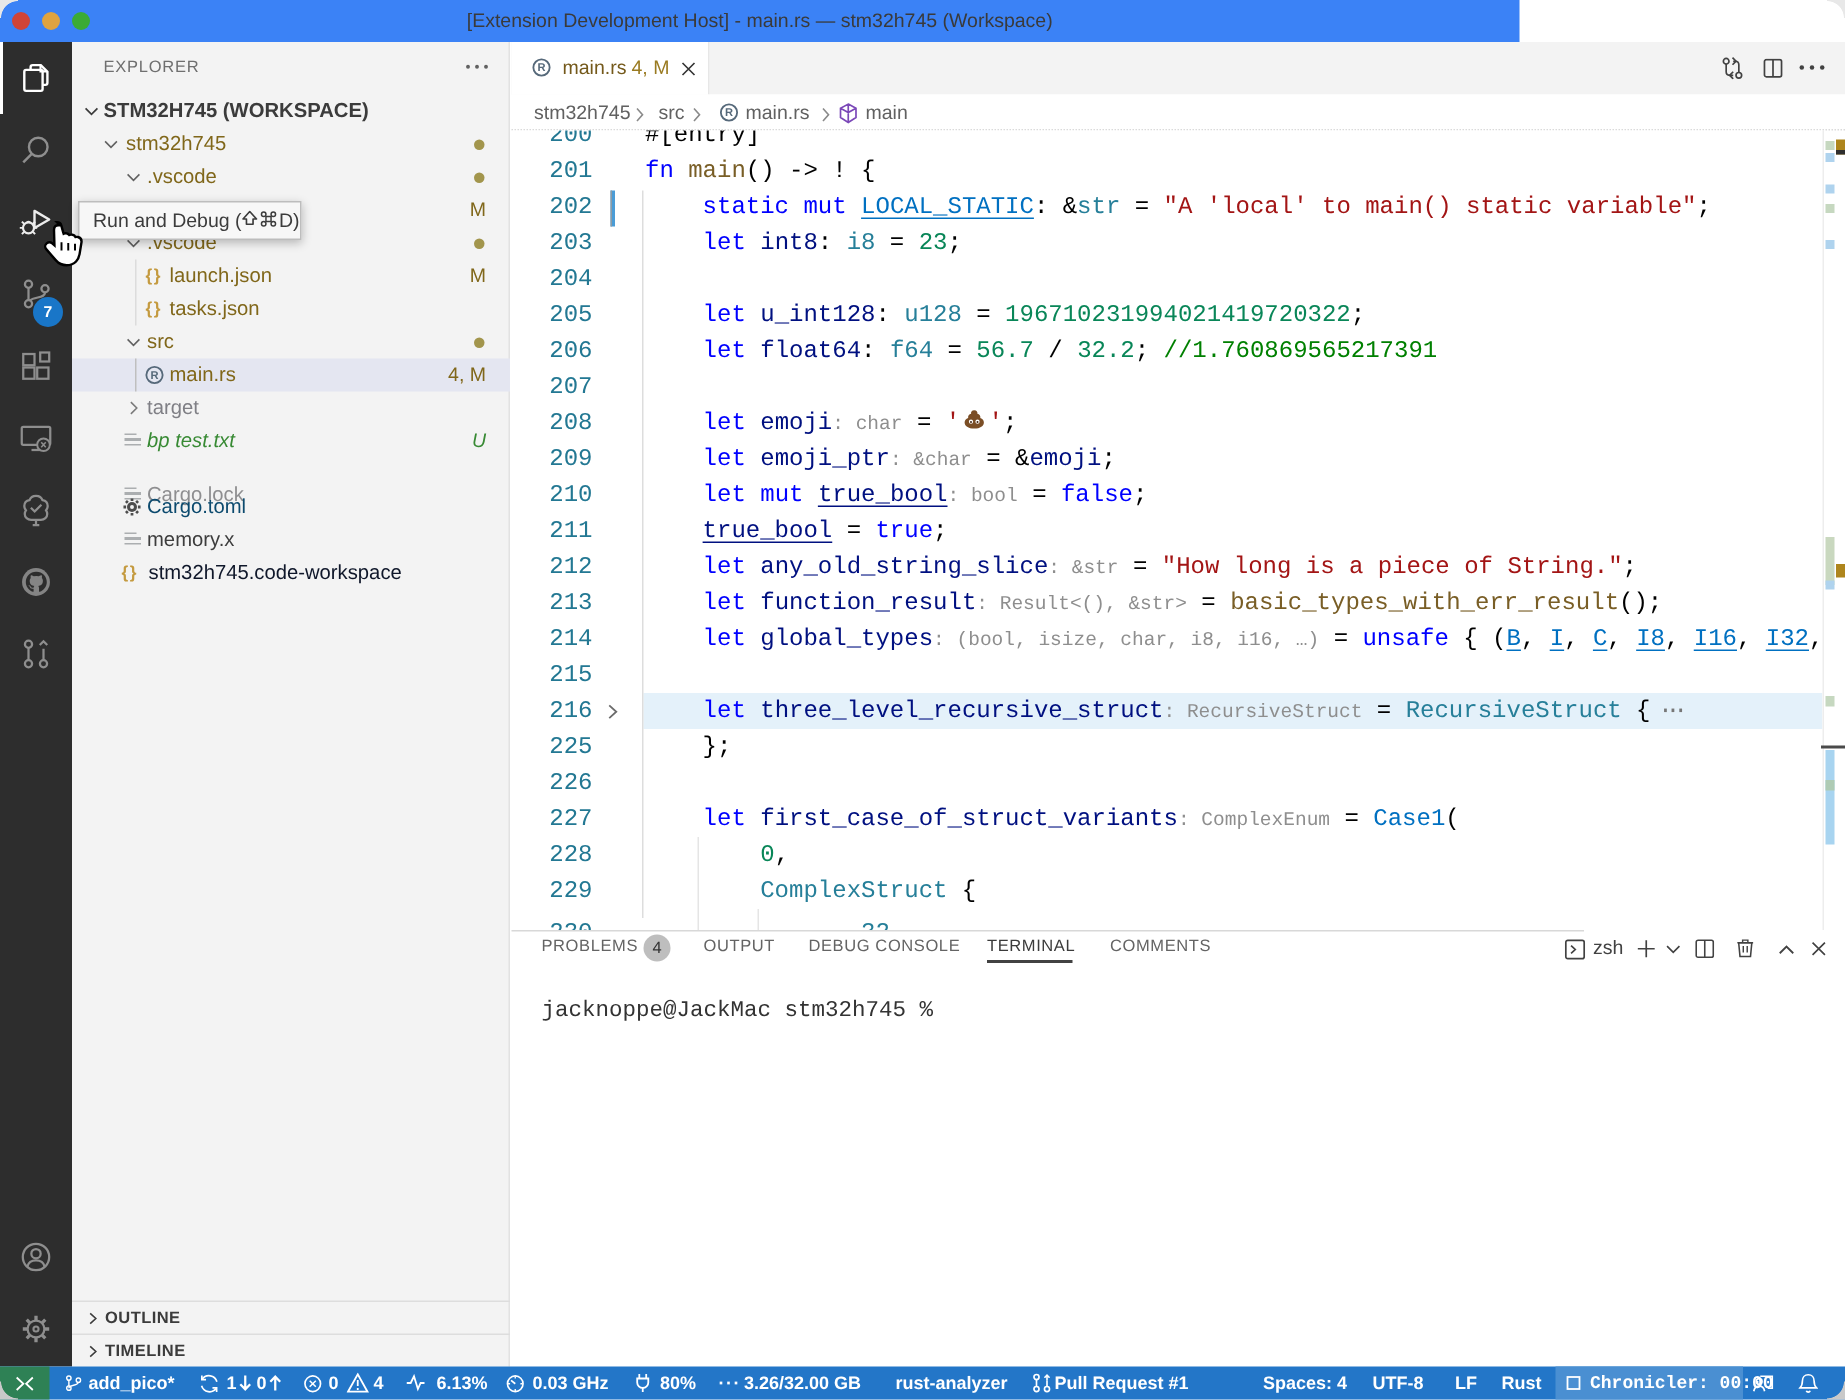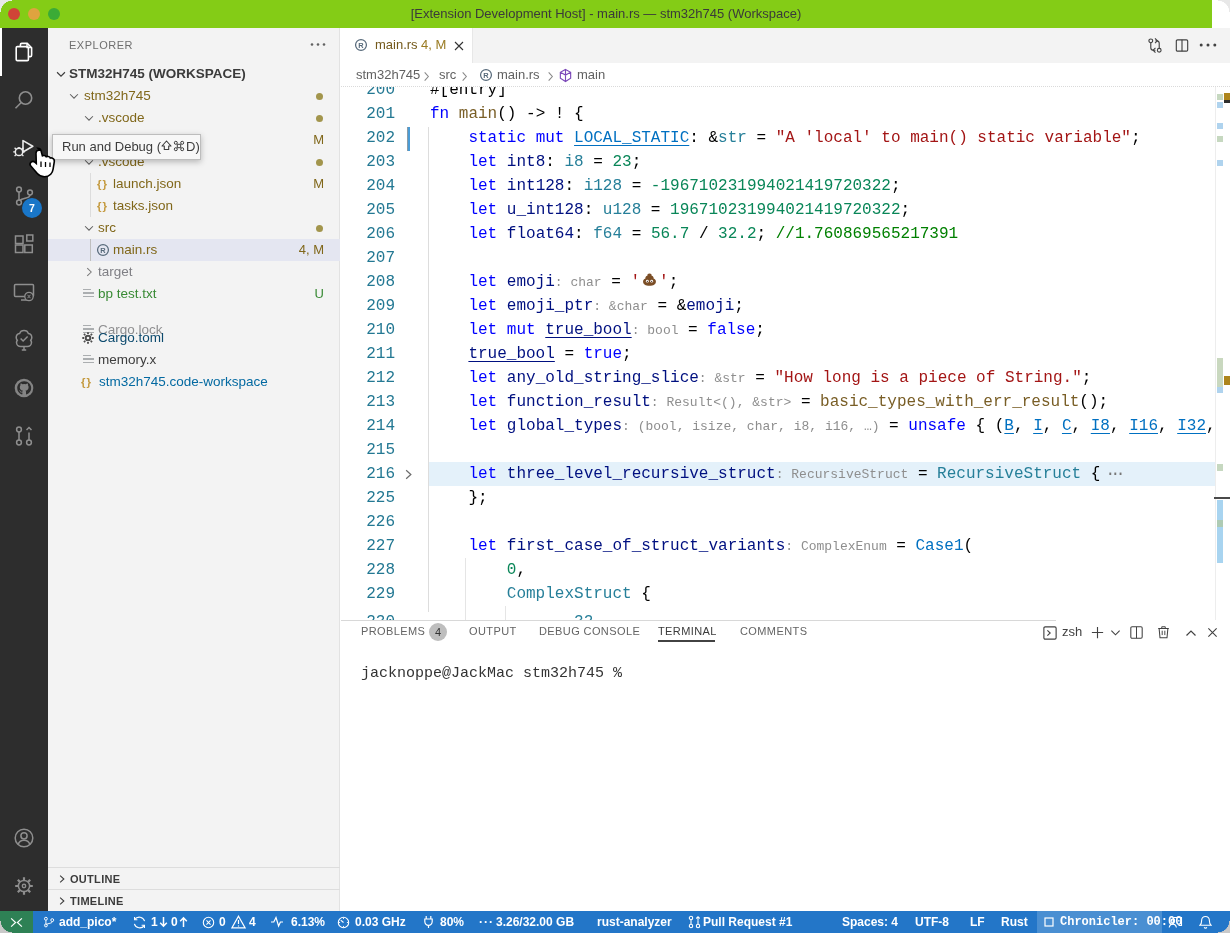--- a/index.html
+++ b/index.html
@@ -1,18 +1,18 @@
 <!DOCTYPE html>
 <html><head><meta charset="utf-8">
 <style>
 html,body{margin:0;padding:0;width:1230px;height:933px;overflow:hidden;background:#fff;
  font-family:"Liberation Sans",sans-serif;-webkit-font-smoothing:antialiased;}
 *{box-sizing:border-box;}
 .abs{position:absolute;}
-#titlebar{left:0;top:0;width:1212px;height:28px;background:#84cc16;}
+#titlebar{left:0;top:0;width:1013px;height:28px;background:#3b82f6;}
 .tl{top:8px;width:12px;height:12px;border-radius:50%;}
 #title{width:100%;text-align:center;top:6px;font-size:13px;color:#3A3A3A;}
 #activitybar{left:0;top:28px;width:48px;height:883px;background:#2D2D2D;}
 #sidebar{left:48px;top:28px;width:292px;height:883px;background:#F3F3F3;border-right:1px solid #E2E2E2;}
 #tabbar{left:341px;top:28px;width:889px;height:35px;background:#F3F3F3;}
 #tab1{left:0;top:0;width:132px;height:35px;background:#fff;border-right:1px solid #E7E7E7;}
 #crumbs{left:341px;top:63px;width:889px;height:24px;background:#fff;font-size:13px;color:#616161;border-bottom:1px dotted #DADADA;}
 #editor{left:341px;top:87px;width:874px;height:533px;background:#fff;overflow:hidden;}
 .ln{left:0;width:54px;text-align:right;font:16px/24px "Liberation Mono",monospace;color:#237893;height:24px;white-space:pre;}
 .cl{left:89px;height:24px;white-space:pre;font:16px/24px "Liberation Mono",monospace;color:#000;}
@@ -179,21 +179,21 @@
         </svg>
         <span class="abs gold" style="left:65px">main.rs</span>
         <span class="badge gold">4, M</span>
       </div>
   <div class="abs row" style="top:233px;">
         <svg class="chev" style="left:34px" viewBox="0 0 16 16">
           <path d="M6 3.5L10.5 8L6 12.5" fill="none" stroke="#7A7A7A" stroke-width="1.2"></path>
         </svg>
         <span class="abs" style="left:50px;color:#7F7F85">target</span>
       </div>
-  <div class="abs row" style="top:255px;">
+  <div class="abs row" style="top:255px;font-style:italic;">
         <span class="abs fileicon" style="left:35px">
           <i></i>
           <i></i>
           <i></i>
         </span>
         <span class="abs green" style="left:50px">bp test.txt</span>
         <span class="badge green">U</span>
       </div>
   <div class="abs row" style="top:291px;">
         <span class="abs fileicon" style="left:35px">
@@ -216,21 +216,21 @@
   <div class="abs row" style="top:321px;">
         <span class="abs fileicon" style="left:35px">
           <i></i>
           <i></i>
           <i></i>
         </span>
         <span class="abs" style="left:50px;color:#3D3D3D">memory.x</span>
       </div>
   <div class="abs row" style="top:343px;">
         <span class="abs jsonicon" style="left:33px">{ }</span>
-        <span class="abs" style="left:51px;color:#0369a1">stm32h745.code-workspace</span>
+        <span class="abs" style="left:51px;color:#0f172a">stm32h745.code-workspace</span>
       </div>
   <div class="abs" style="left:42px;top:145px;width:1px;height:44px;background:#DCDCDC"></div>
   <div class="abs" style="left:42px;top:211px;width:1px;height:22px;background:#BFBFBF"></div>
  </div>
 </div>
 <div class="abs" id="outline-sec">
     <svg class="abs" style="left:8px;top:5px;width:12px;height:12px" viewBox="0 0 16 16">
       <path d="M5.5 3.5L10.5 8L5.5 12.5" fill="none" stroke="#3B3B3B" stroke-width="1.4"></path>
     </svg>
     <span class="abs sechead" style="left:22px;top:5px;">OUTLINE</span>
@@ -320,21 +320,20 @@
     <div class="abs ln" style="top:399px">225</div>
  <div class="abs ln" style="top:423px">226</div>
     <div class="abs ln" style="top:447px">227</div>
  <div class="abs ln" style="top:471px">228</div>
     <div class="abs ln" style="top:495px">229</div>
  <div class="abs ln" style="top:523px">230</div>
  <div class="abs cl" style="top:-9px">#[entry]</div>
  <div class="abs cl" style="top:15px"><span class="k">fn</span> <span class="f">main</span>() -&gt; ! {</div>
  <div class="abs cl" style="top:39px">    <span class="k">static</span> <span class="k">mut</span> <span class="g u">LOCAL_STATIC</span>: &amp;<span class="t">str</span> = <span class="s">"A 'local' to main() static variable"</span>;</div>
  <div class="abs cl" style="top:63px">    <span class="k">let</span> <span class="v">int8</span>: <span class="t">i8</span> = <span class="n">23</span>;</div>
- <div class="abs cl" style="top:87px">    <span class="k">let</span> <span class="v">int128</span>: <span class="t">i128</span> = <span class="n">-196710231994021419720322</span>;</div>
  <div class="abs cl" style="top:111px">    <span class="k">let</span> <span class="v">u_int128</span>: <span class="t">u128</span> = <span class="n">196710231994021419720322</span>;</div>
  <div class="abs cl" style="top:135px">    <span class="k">let</span> <span class="v">float64</span>: <span class="t">f64</span> = <span class="n">56.7</span> / <span class="n">32.2</span>; <span class="c">//1.760869565217391</span></div>
  <div class="abs cl" style="top:183px">    <span class="k">let</span> <span class="v">emoji</span><span class="i">: char</span> = <span class="s">'</span><span class="emoji"><svg viewBox="0 0 18 18">
           <path fill="#7B4E26" d="M9 1.5c1.8 0 2.6 1.4 2.2 2.6 1.5.3 2.4 1.5 2.1 2.9 1.6.5 2.5 1.7 2.5 3.2 0 2.5-2.6 4.3-6.8 4.3S2.2 12.7 2.2 10.2c0-1.5.9-2.7 2.5-3.2-.3-1.4.6-2.6 2.1-2.9C6.4 2.9 7.2 1.5 9 1.5z"></path>
           <circle cx="6.7" cy="9.7" r="1.5" fill="#fff"></circle>
           <circle cx="11.3" cy="9.7" r="1.5" fill="#fff"></circle>
           <circle cx="6.7" cy="9.9" r=".7" fill="#40220f"></circle>
           <circle cx="11.3" cy="9.9" r=".7" fill="#40220f"></circle>
         </svg></span><span class="s">'</span>;</div>
  <div class="abs cl" style="top:207px">    <span class="k">let</span> <span class="v">emoji_ptr</span><span class="i">: &amp;char</span> = &amp;<span class="v">emoji</span>;</div>

